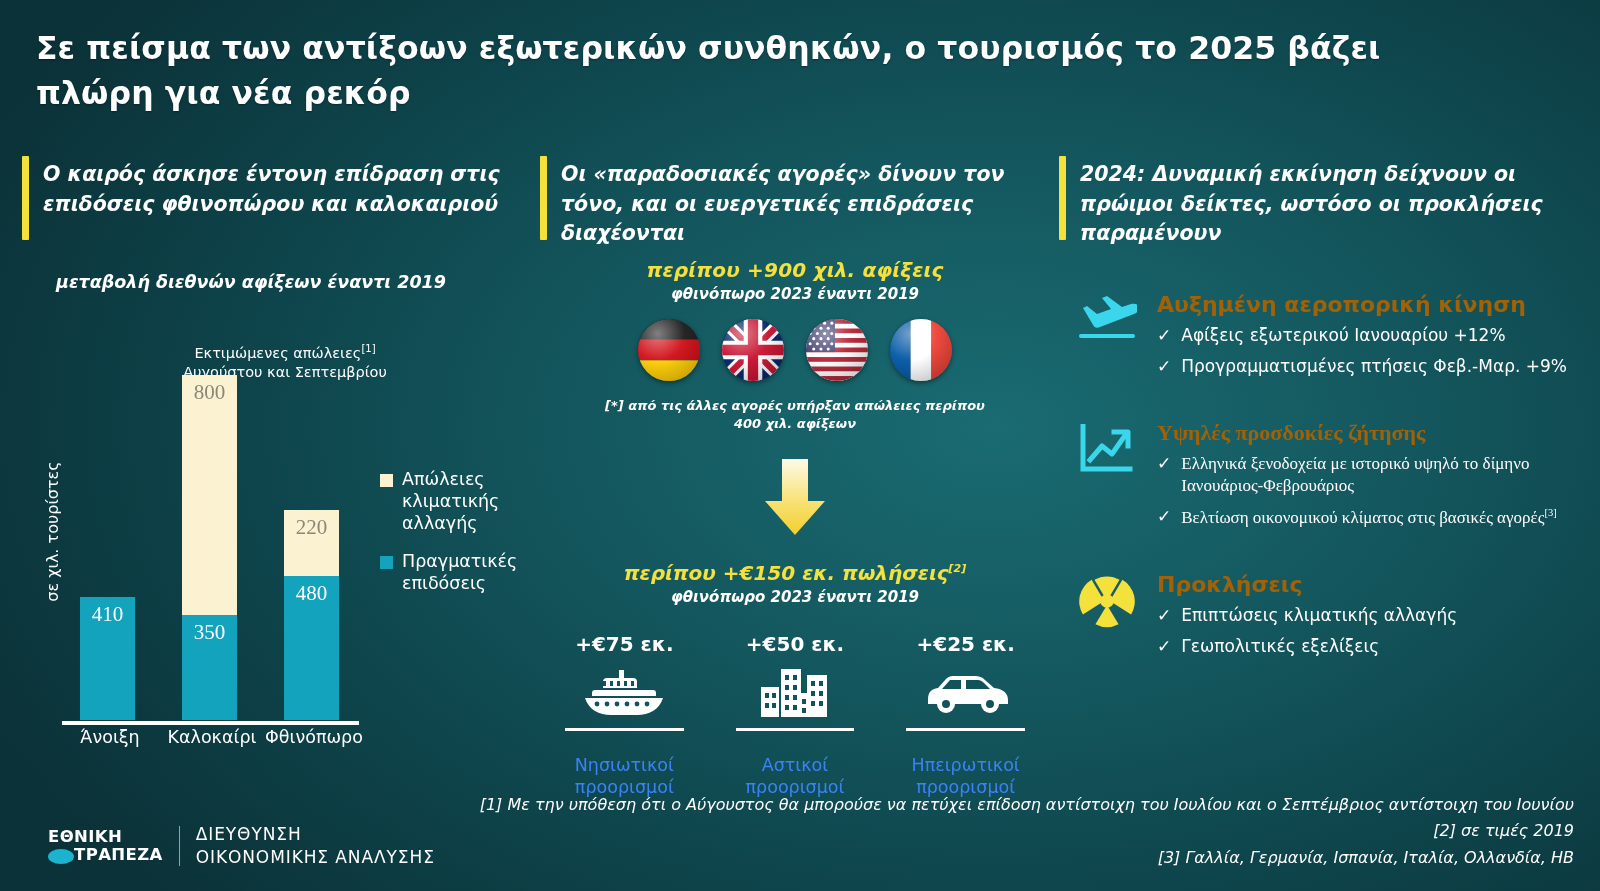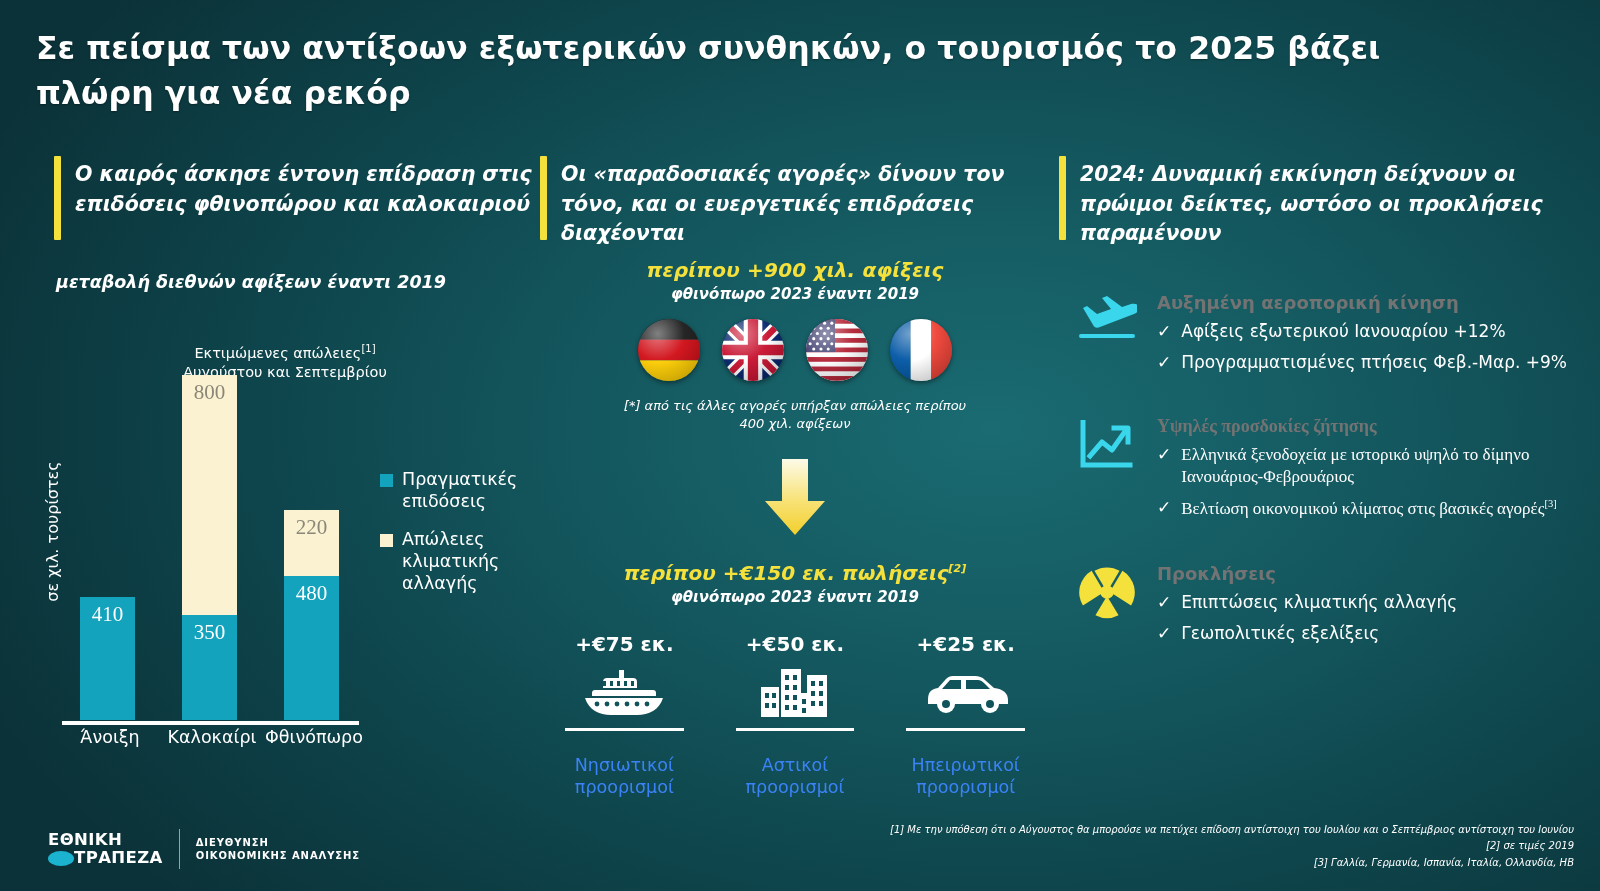--- a/index.html
+++ b/index.html
@@ -26,21 +26,21 @@
   
   .sechead { position: absolute; display: flex; gap: 14px; align-items: flex-start; }
   .sechead .bar {
     width: 7px; height: 84px; background: #f5e13c; flex: none; border-radius: 1px;
     margin-top: 2px;
   }
   .sechead .txt {
     font-size: 20.5px; font-style: italic; font-weight: bold;
     line-height: 1.45; color: #ffffff; padding-top: 6px;
   }
-  #sec1 { left: 22px;   top: 154px; width: 500px; margin-left: 32px; }
+  #sec1 { left: 22px;   top: 154px; width: 500px; }
   #sec2 { left: 540px;  top: 154px; width: 500px; }
   #sec3 { left: 1059px; top: 154px; width: 520px; }
 
   
   .chart-wrap { position: absolute; left: 10px; top: 272px; width: 535px; height: 530px; }
   .chart-caption {
     position: absolute; left: 46px; top: 0;
     font-size: 17.5px; font-style: italic; font-weight: bold; color: #ffffff;
   }
   .chart-note {
@@ -91,59 +91,59 @@
   .flag {
     width: 62px; height: 62px; border-radius: 50%; overflow: hidden;
     position: relative; box-shadow: 0 2px 5px rgba(0,0,0,.45);
   }
   .flag::after {
     content:""; position:absolute; inset:0; border-radius:50%;
     background: radial-gradient(circle at 32% 24%, rgba(255,255,255,.45) 0%, rgba(255,255,255,.05) 42%, rgba(0,0,0,.30) 100%);
   }
   .mid-fn {
     text-align: center; font-size: 13px; font-style: italic; line-height: 1.4;
-    margin-top: 16px; color: #ffffff;
+    margin-top: 16px; color: #ffffff; font-weight: bold;
   }
   .arrow-box { display:flex; justify-content:center; margin-top: 26px; }
   .mid-head2 { text-align:center; font-size:20px; font-weight:bold; font-style:italic; color:#f5e13c; margin-top: 24px; }
   .mid-head2 sup { font-size: 11px; }
   .mid-sub2 { text-align:center; font-size:15px; font-style:italic; font-weight:bold; margin-top:3px; }
 
   .dest-grid { display: flex; margin-top: 26px; gap: 12px; }
   .dest { flex: 1; text-align: center; }
   .dest-val { font-size: 20px; font-weight: bold; color: #ffffff; }
   .dest-icon { height: 62px; display:flex; align-items:center; justify-content:center; margin-top: 6px; }
   .dest-rule { height: 3px; background: #ffffff; margin: 4px 20px 0 20px; }
   .dest-lbl { font-size: 17.5px; line-height: 1.25; margin-top: 24px; color: #3b82f6; }
 
   
   .right { position: absolute; left: 1075px; top: 292px; width: 515px; }
   .rblock { display: flex; gap: 18px; margin-bottom: 22px; }
   .rblock .ricon { width: 64px; flex: none; display:flex; justify-content:center; padding-top: 4px; }
   .rblock .rbody { flex: 1; }
-  .rtitle { font-size: 18px; font-weight: bold; color: #737373; margin-bottom: 7px; }
+  .rtitle { font-size: 22px; font-weight: bold; color: #a16207; margin-bottom: 7px; }
   .rli { display: flex; gap: 10px; margin-bottom: 9px; font-size: 17px; line-height: 1.3; }
   .rcheck { color: #ffffff; flex: none; font-size: 17px; line-height: 1.3; }
   .rli sup { font-size: 10.5px; }
 
   
   .logo { position: absolute; left: 48px; bottom: 22px; display: flex; align-items: center; gap: 16px; }
   .logo-left { position: relative; }
   .logo-l1 { font-size: 16.5px; font-weight: bold; letter-spacing: .4px; color:#ffffff; line-height: 1.12; }
   .logo-l2 { font-size: 16.5px; font-weight: bold; letter-spacing: .4px; color:#ffffff; line-height: 1.12; padding-left: 26px; }
   .logo-dot {
     position: absolute; left: 0; bottom: 1px; width: 26px; height: 15px;
     border-radius: 50%; background: #1bb3d0;
   }
   .logo-div { width: 1px; height: 40px; background: rgba(255,255,255,.55); }
-  .logo-right { font-size: 10px; font-weight: bold; letter-spacing: .9px; line-height: 1.35; color:#ffffff; }
+  .logo-right { font-size: 17px; font-weight: normal; letter-spacing: .9px; line-height: 1.35; color:#ffffff; }
 
   .footnotes {
     position: absolute; right: 26px; bottom: 20px; text-align: right;
-    font-size: 10px; font-style: italic; line-height: 1.65; color: #ffffff;
+    font-size: 16px; font-style: italic; line-height: 1.65; color: #ffffff;
   }
 </style>
 </head>
 <body>
 
 <div class="title">Σε πείσμα των αντίξοων εξωτερικών συνθηκών, ο τουρισμός το 2025 βάζει πλώρη για νέα ρεκόρ</div>
 
 <div class="sechead" id="sec1">
   <div class="bar"></div>
   <div class="txt">Ο καιρός άσκησε έντονη επίδραση στις επιδόσεις φθινοπώρου και καλοκαιριού</div>
@@ -195,33 +195,33 @@
     </div>
   </div>
 
   <div class="axis-line"></div>
 
   <div class="xtick" style="left:40px;">Άνοιξη</div>
   <div class="xtick" style="left:142px;">Καλοκαίρι</div>
   <div class="xtick" style="left:244px;">Φθινόπωρο</div>
 
   <div class="legend">
-    <div class="legend-row">
-      <div class="legend-sw" style="background:#14a3bd;"></div>
-      <div class="legend-tx">
-        <span>Πραγματικές</span><br>
-        <span>επιδόσεις</span>
-      </div>
-    </div>
     <div class="legend-row">
       <div class="legend-sw" style="background:#fbf2d2;"></div>
       <div class="legend-tx">
         <span>Απώλειες</span><br>
         <span>κλιματικής</span><br>
         <span>αλλαγής</span>
+      </div>
+    </div>
+    <div class="legend-row">
+      <div class="legend-sw" style="background:#14a3bd;"></div>
+      <div class="legend-tx">
+        <span>Πραγματικές</span><br>
+        <span>επιδόσεις</span>
       </div>
     </div>
   </div>
 </div>
 
 <div class="mid">
 
   <div class="mid-head">περίπου  +900 χιλ. αφίξεις</div>
   <div class="mid-sub">φθινόπωρο 2023 έναντι 2019</div>
 

